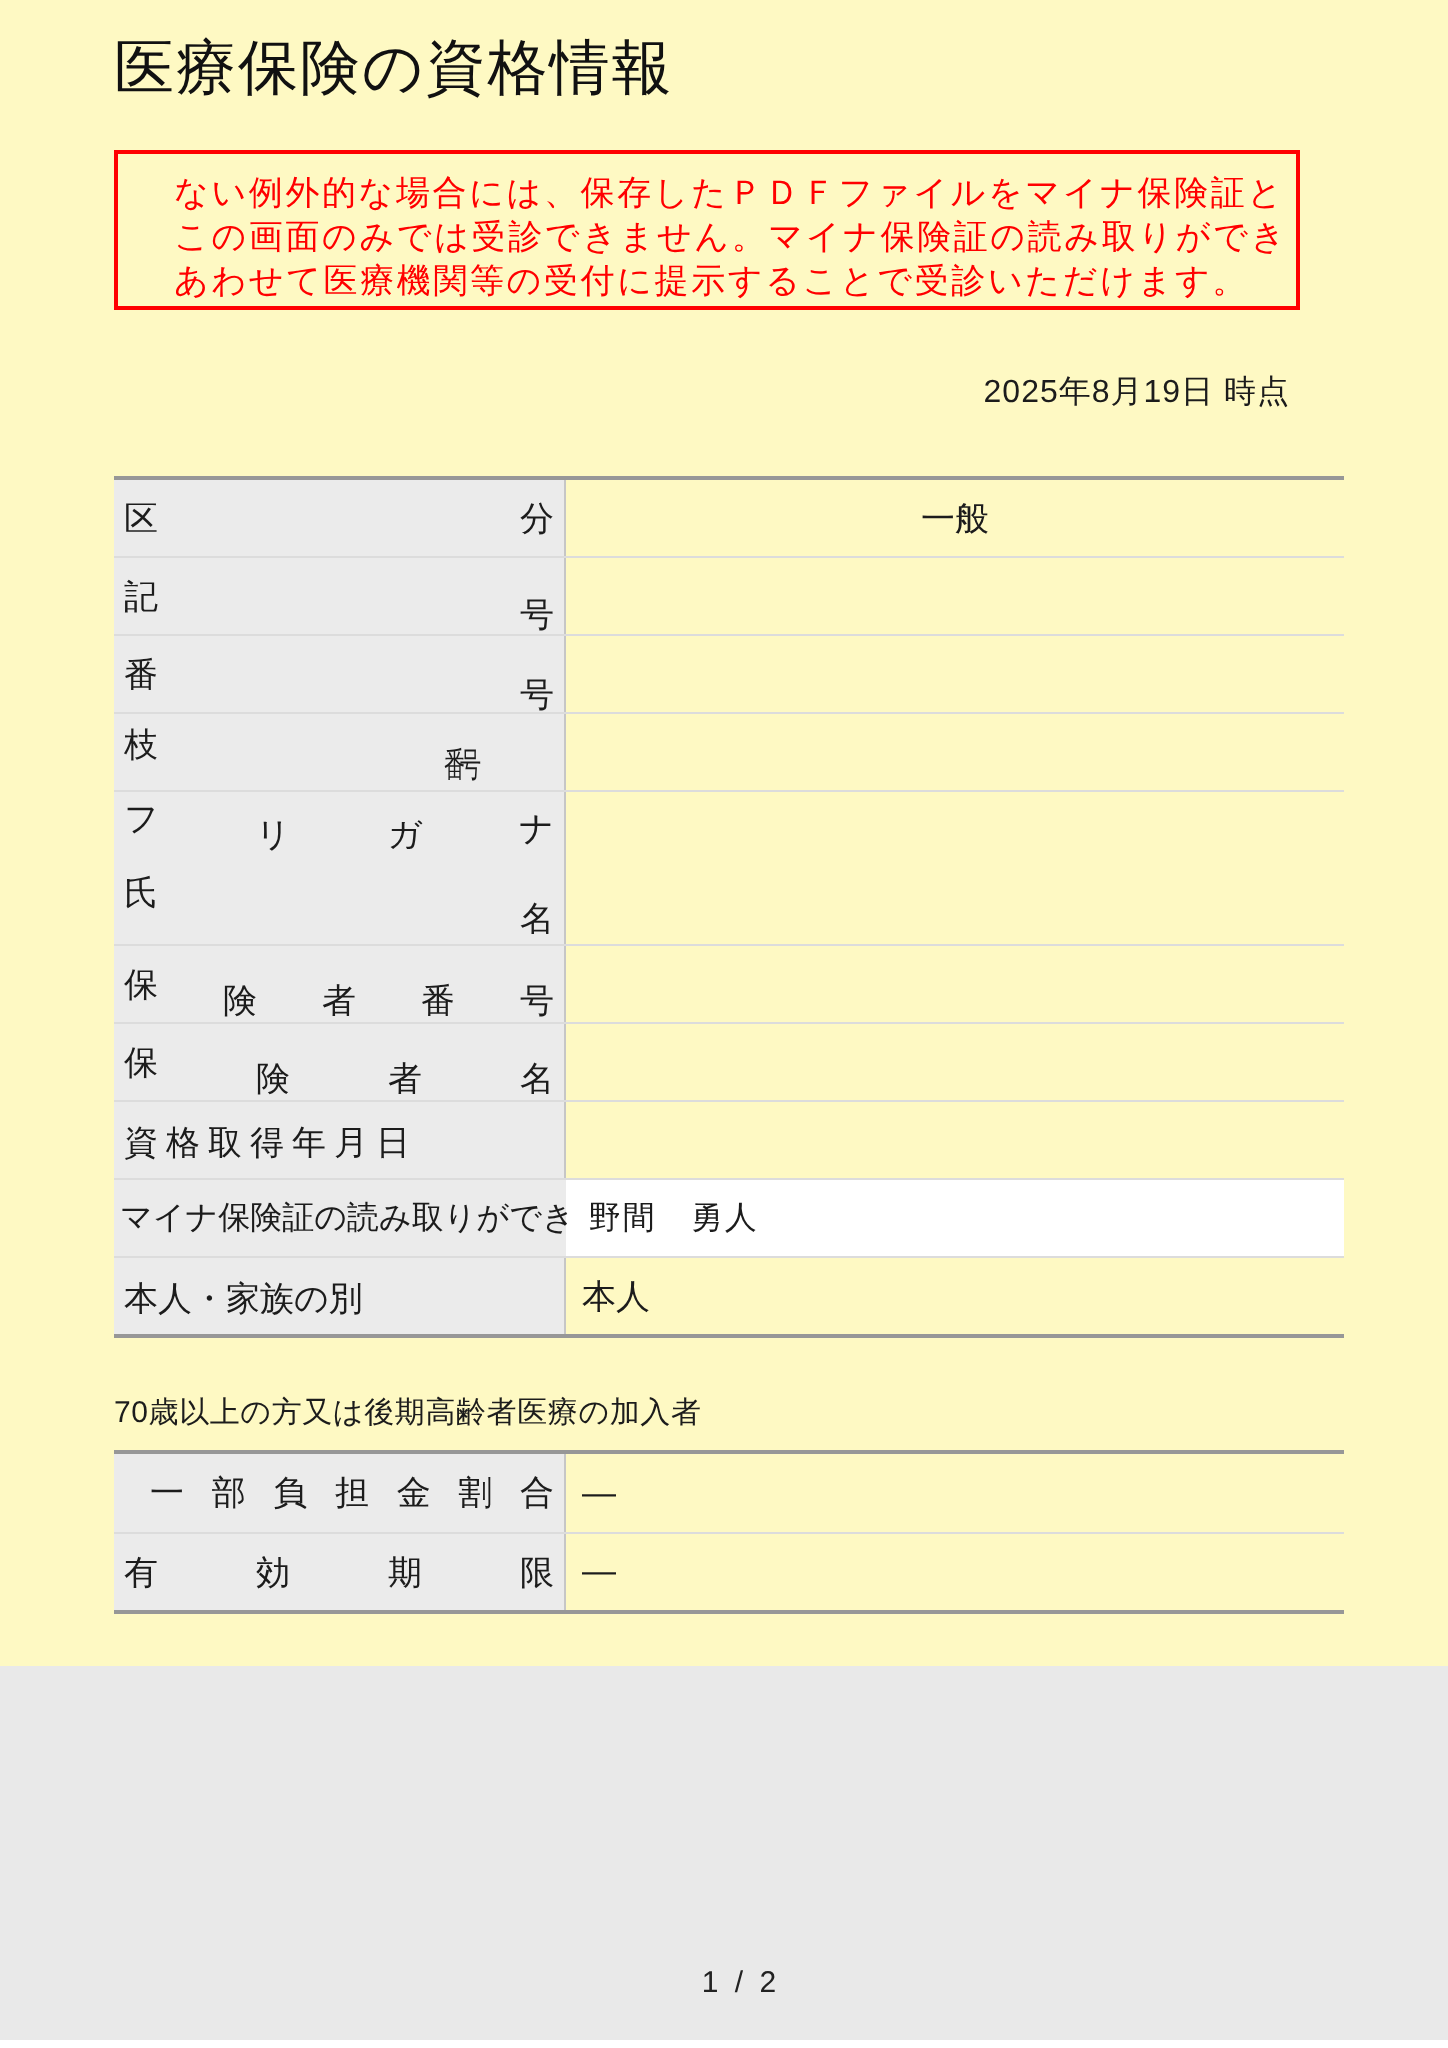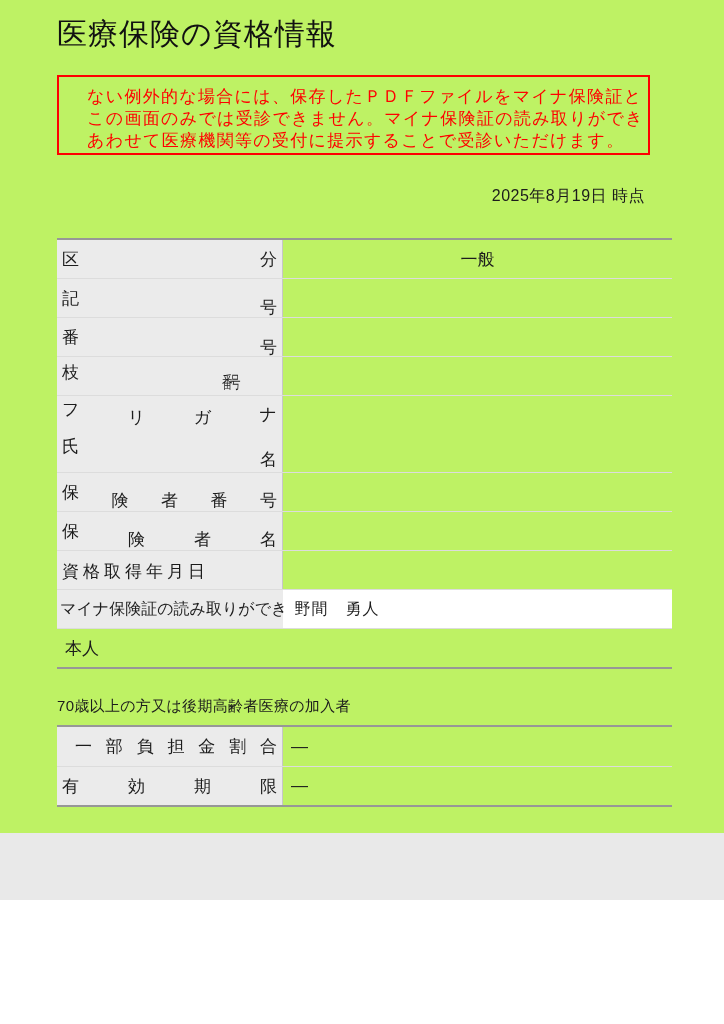--- a/index.html
+++ b/index.html
@@ -8,22 +8,22 @@
     --footer-bg:#e9e9e9;
     --border-strong:#979797;
     --border-light:#dcdcdc;
     --divider:#c6c6c6;
     --text:#1c1c1c;
   }
   html,body{margin:0;padding:0;}
   body{background:#fff;}
   .page{
     position:relative;
-    width:724px;height:900px;
-    background:#bef264;
+    width:724px;height:1020px;
+    background:#fef9c3;
     font-family:"Liberation Sans","DejaVu Sans",sans-serif;
     color:var(--text);
     overflow:hidden;
   }
   
   .doc-title{
     position:absolute;left:57px;top:14px;
     font-size:30px;font-weight:500;color:#111;
     letter-spacing:1px;margin:0;
   }
@@ -218,20 +218,21 @@
       <div class="cell label label-spaced" data-name="row-shikaku-shutoku-label">資格取得年月日</div>
       <div class="cell value" data-name="row-shikaku-shutoku-value"></div>
     </div>
 
     <div class="row row-overflow" data-name="row-hihokensha-shimei">
       <span class="oh-label" data-name="row-hihokensha-shimei-label">マイナ保険証の読み取りができ</span>
       <span class="oh-value" data-name="row-hihokensha-shimei-value">野間　勇人</span>
     </div>
 
     <div class="row" data-name="row-honnin-kazoku">
+      <div class="cell label label-plain" data-name="row-honnin-kazoku-label">本人・家族の別</div>
       <div class="cell value" data-name="row-honnin-kazoku-value">本人</div>
     </div>
 
   </div>
 
   <p class="senior-heading" data-name="senior-section-heading">70歳以上の方又は後期高齢者医療の加入者</p>
 
   <div class="qtable qtable-2" data-name="senior-table">
 
     <div class="row t2row-1" data-name="row-ichibu-futan">

